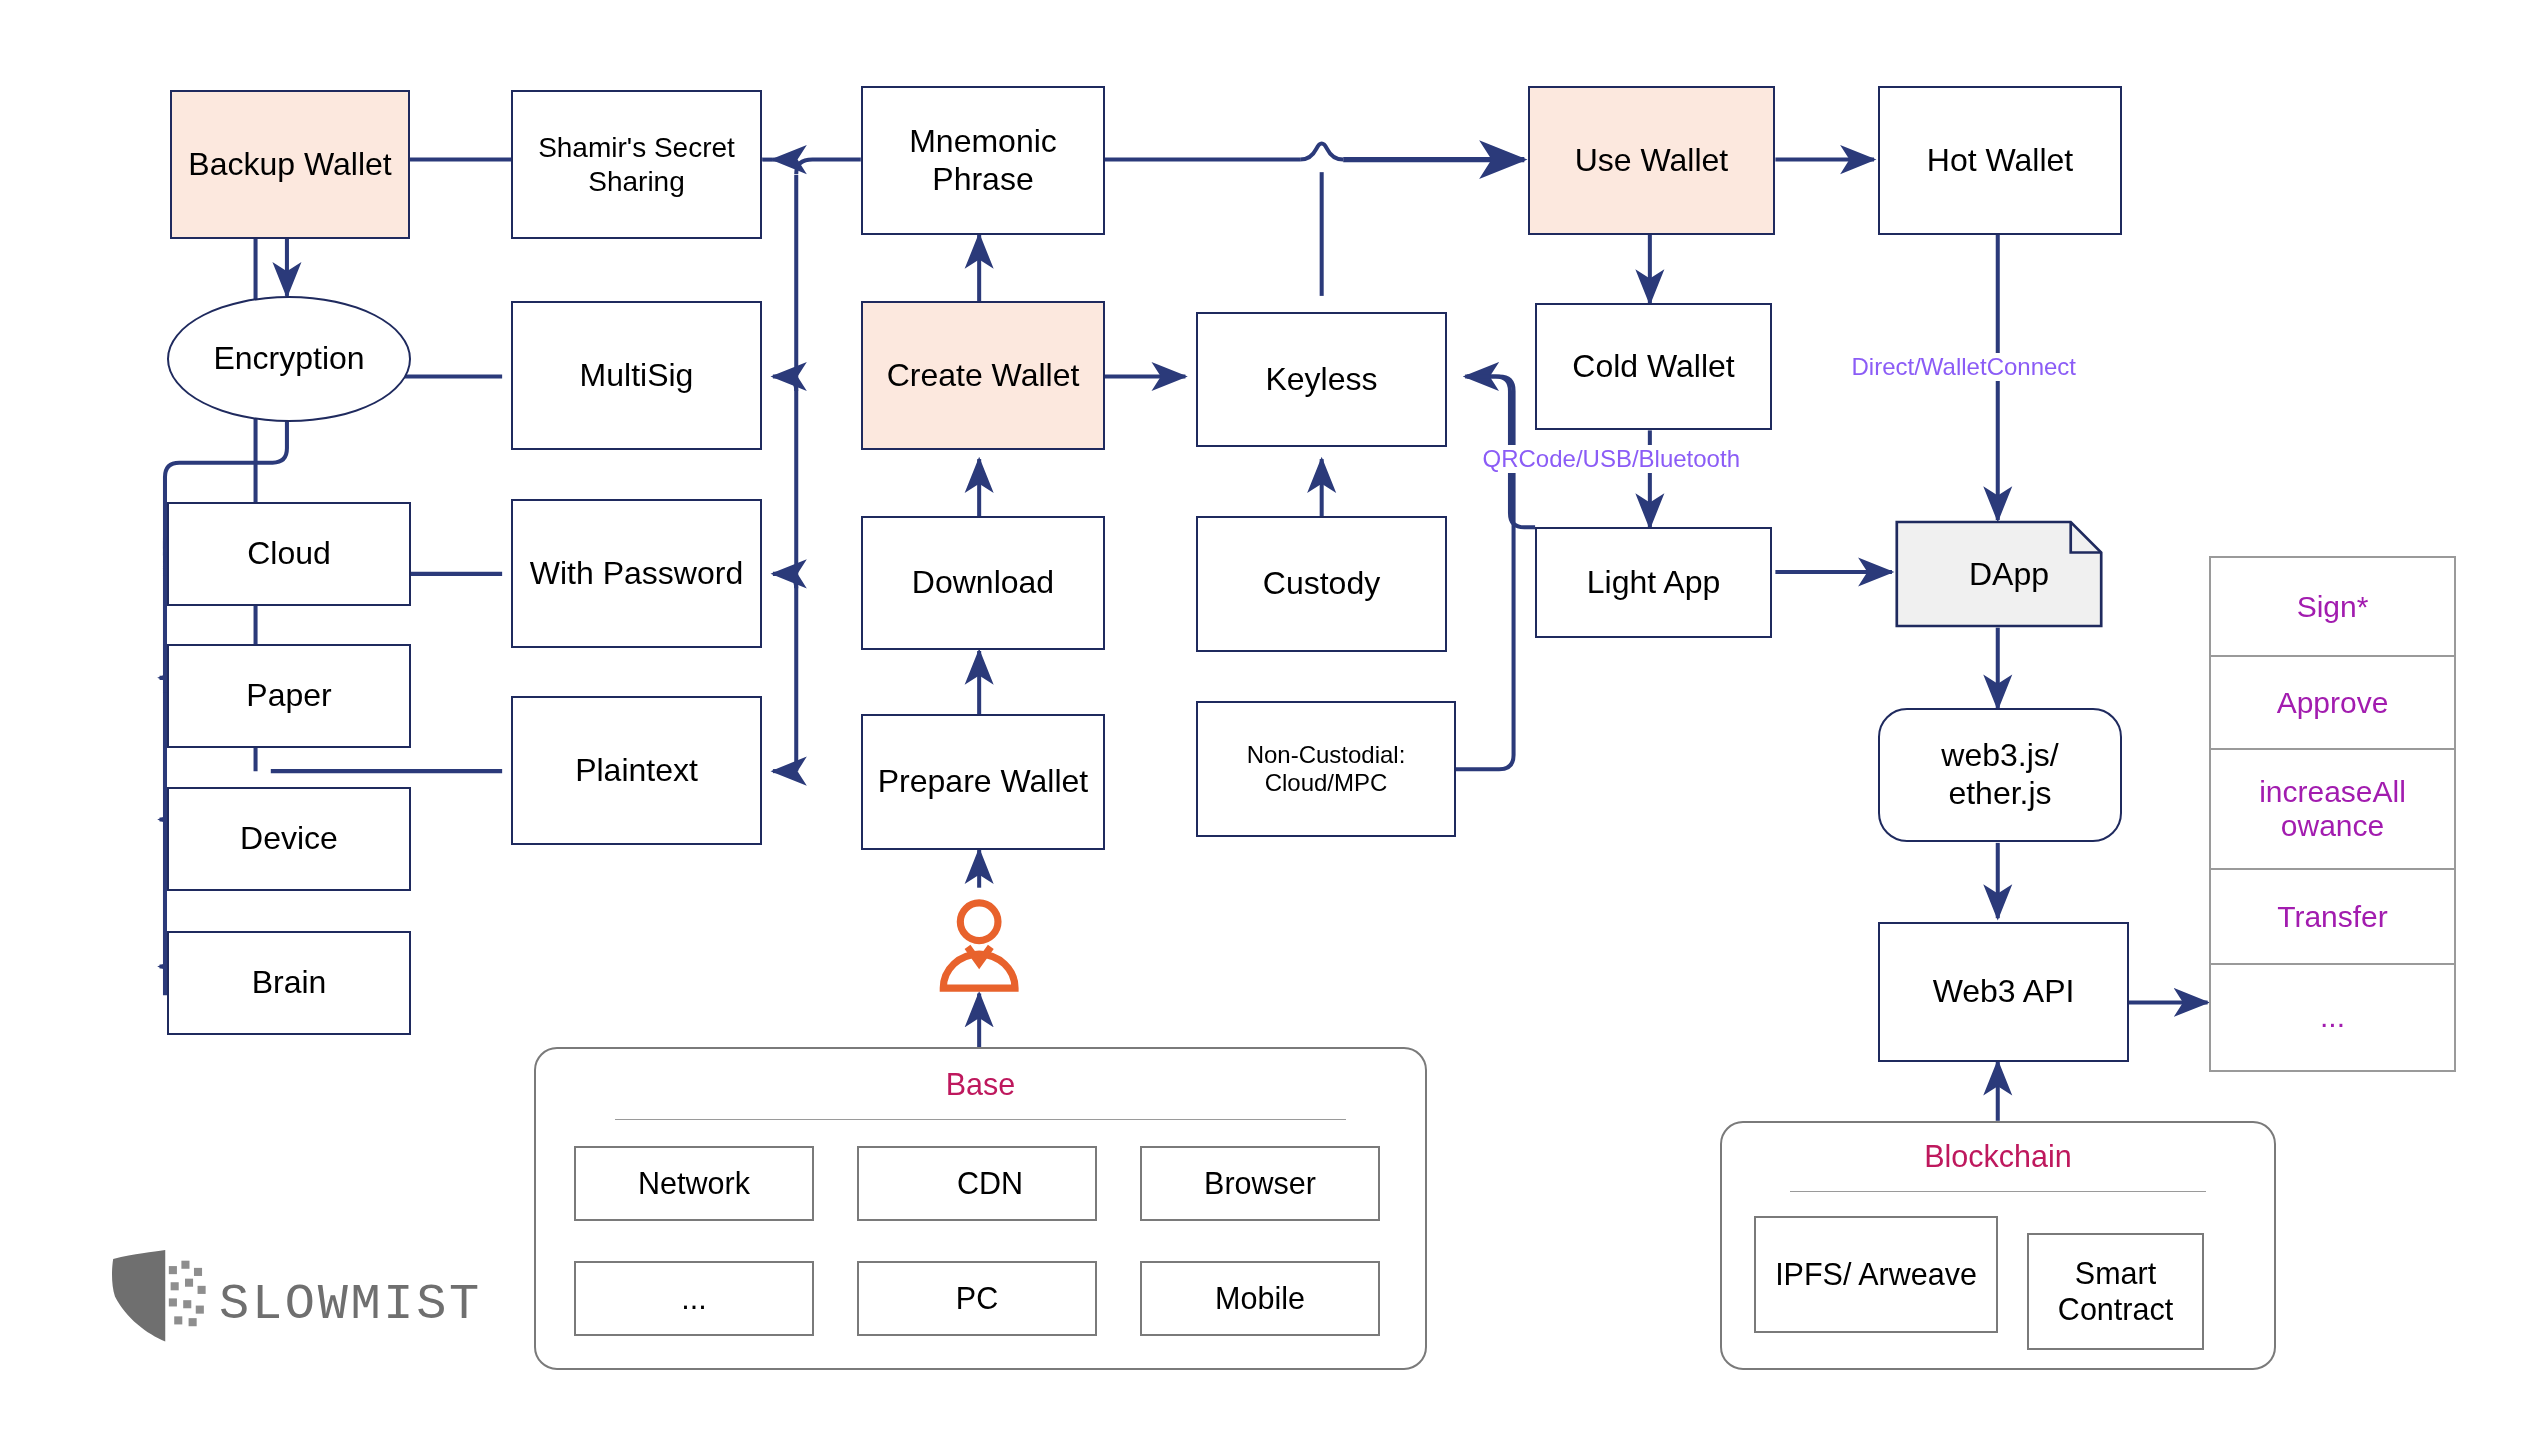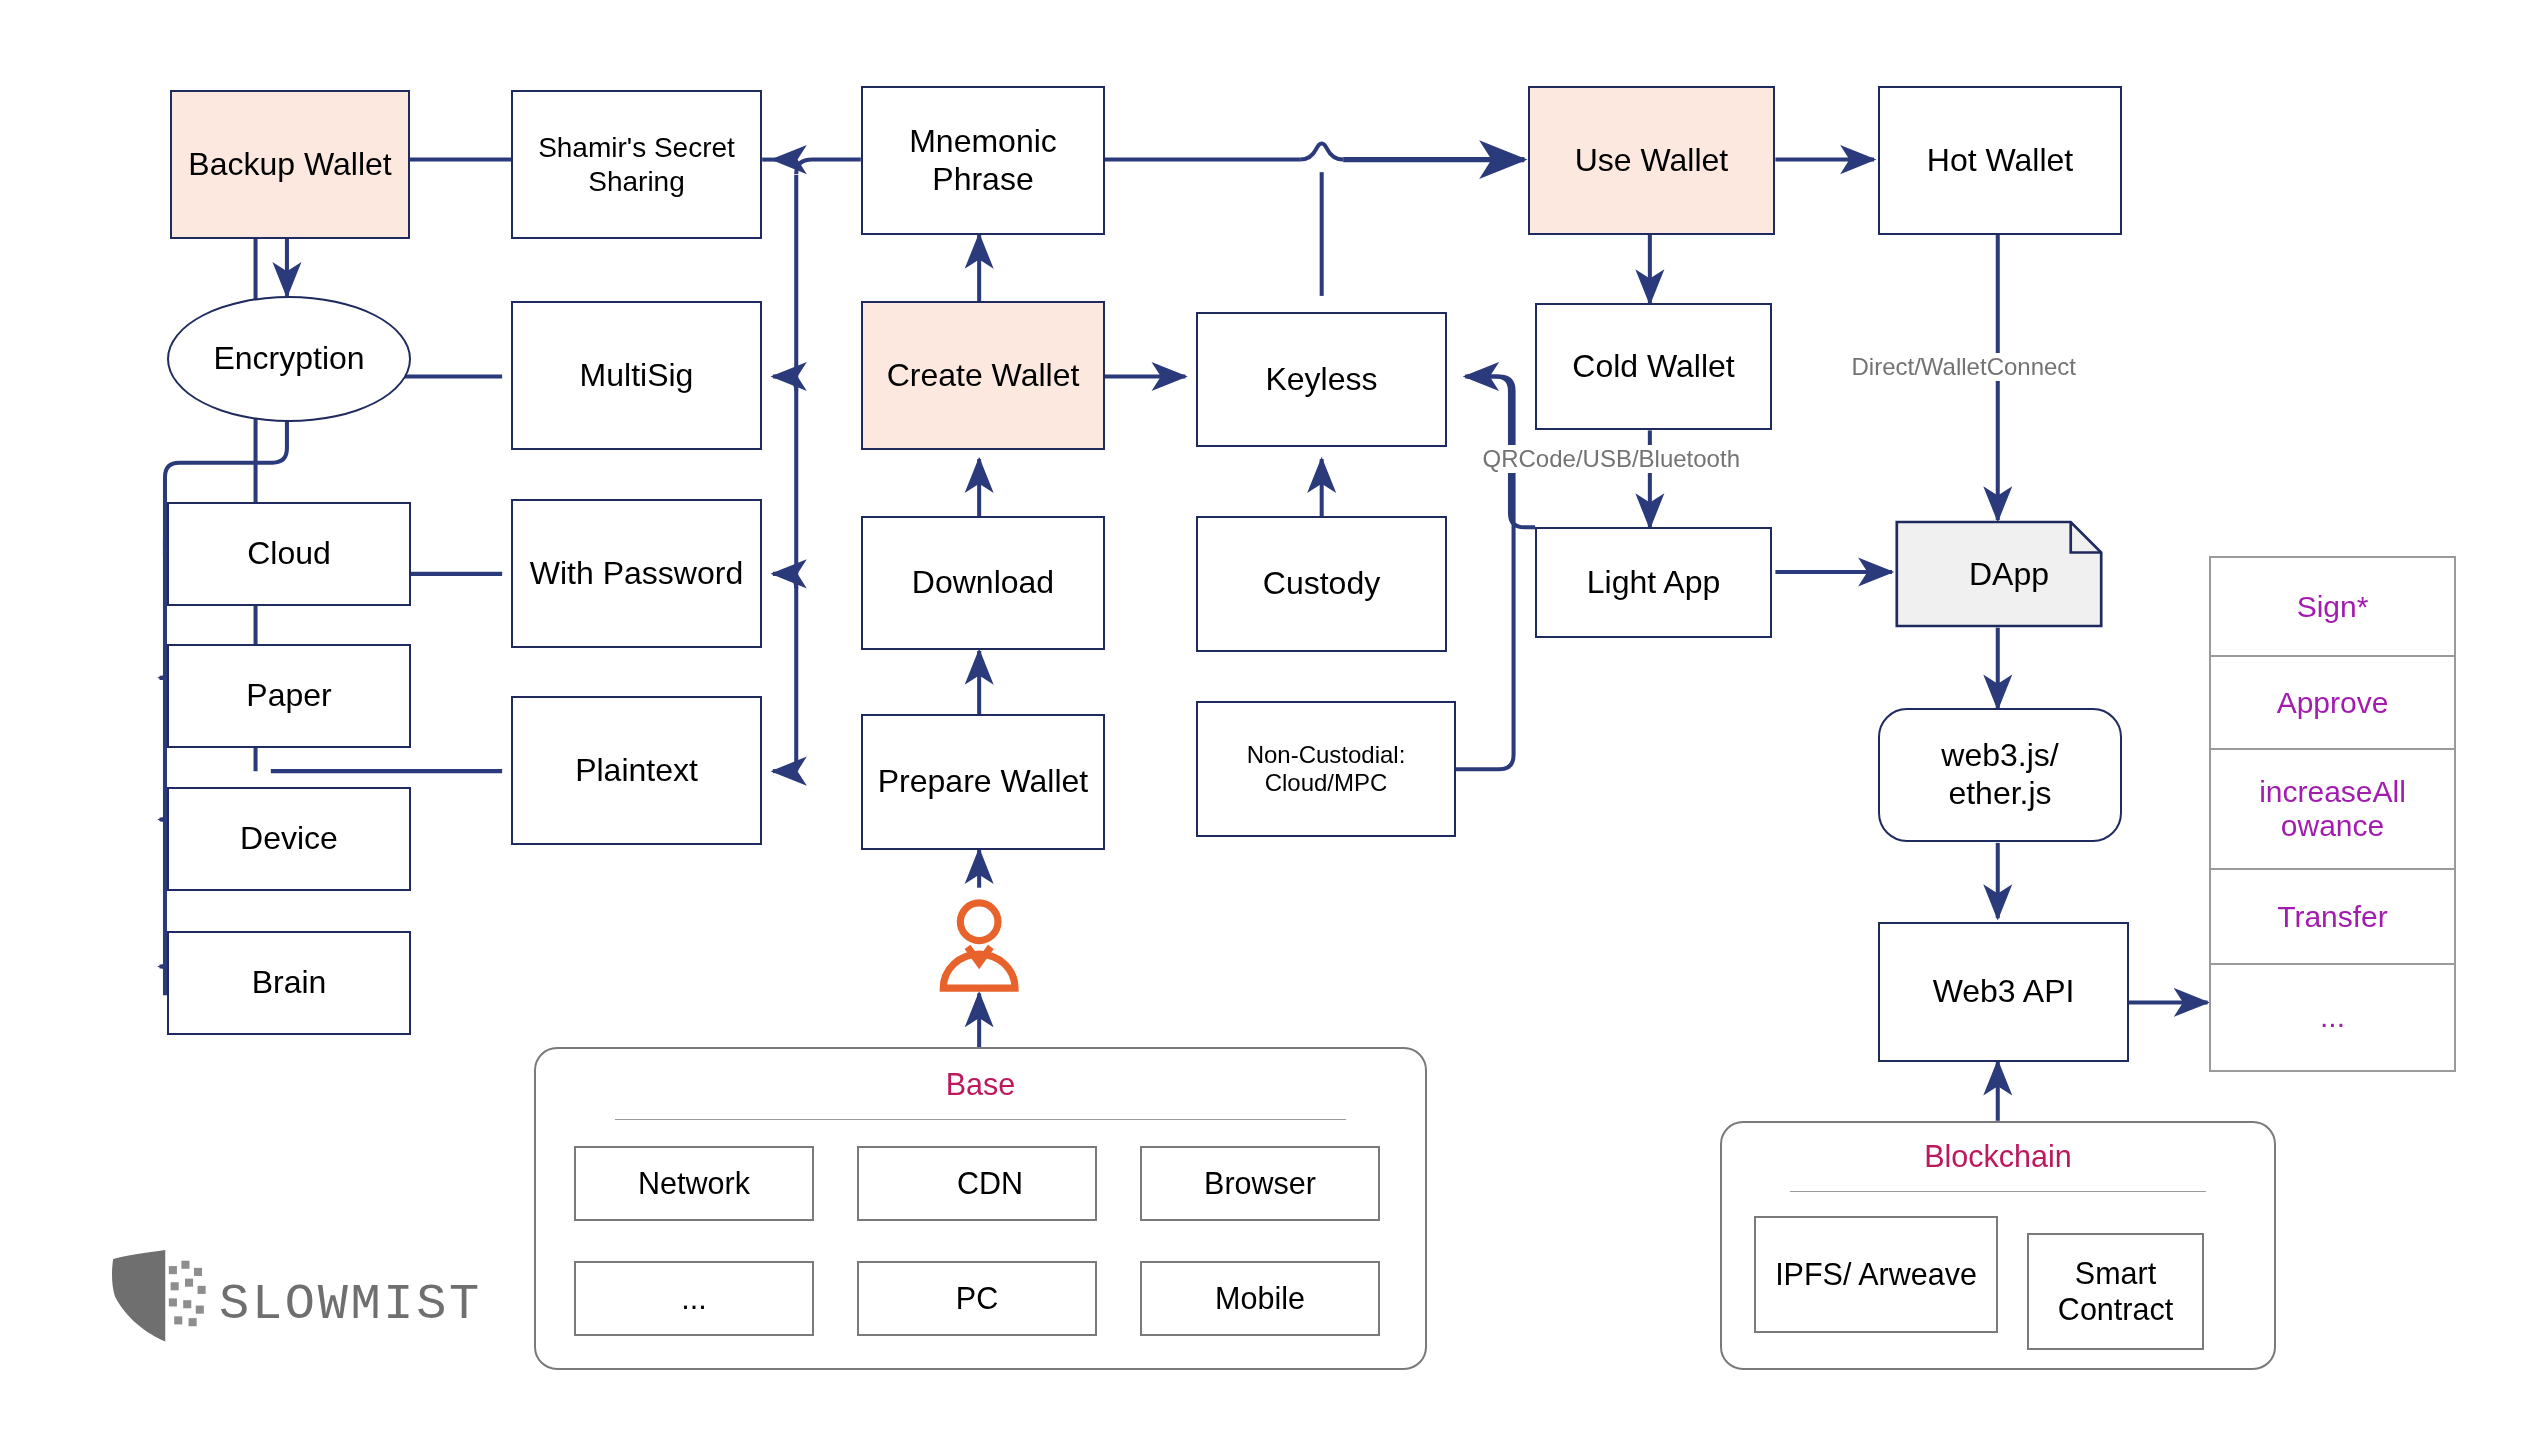--- a/index.html
+++ b/index.html
@@ -11,21 +11,21 @@
         justify-content:center;text-align:center;border:2.7px solid #1f2a5e;
         background:#ffffff;color:#000000;line-height:1.18;}
   .node span{display:block;padding:0 5.4px;}
   .accent{background:#fce8de;}
   .ellipse{border-radius:50%;}
 
   .f36{font-size:32px;}
   .f31{font-size:28px;}
   .f27{font-size:24px;}
 
-  .edge-label{position:absolute;font-size:24px;color:#737373;white-space:nowrap;
+  .edge-label{position:absolute;font-size:24px;color:#8b5cf6;white-space:nowrap;
               background:#fff;padding:0 4.5px;}
 
   .group{position:absolute;box-sizing:border-box;border:2.7px solid #7a7a7a;
          border-radius:23px;background:#ffffff;}
   .group-title{position:absolute;width:100%;text-align:center;font-size:30.5px;color:#be185d;}
   .group-rule{position:absolute;height:0;border-top:1.8px solid #9a9a9a;}
   .chip{position:absolute;box-sizing:border-box;border:2.7px solid #7a7a7a;background:#fff;
         display:flex;align-items:center;justify-content:center;text-align:center;
         font-size:30.5px;color:#000;line-height:1.15;}
 

